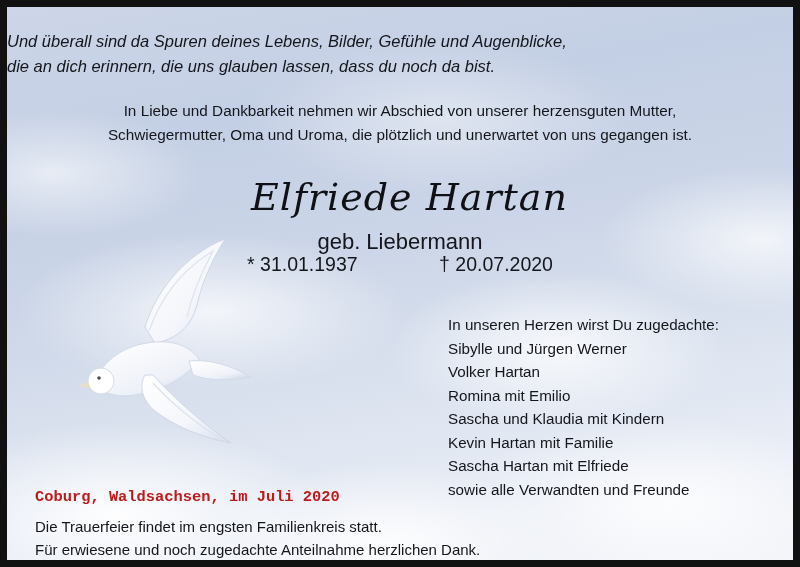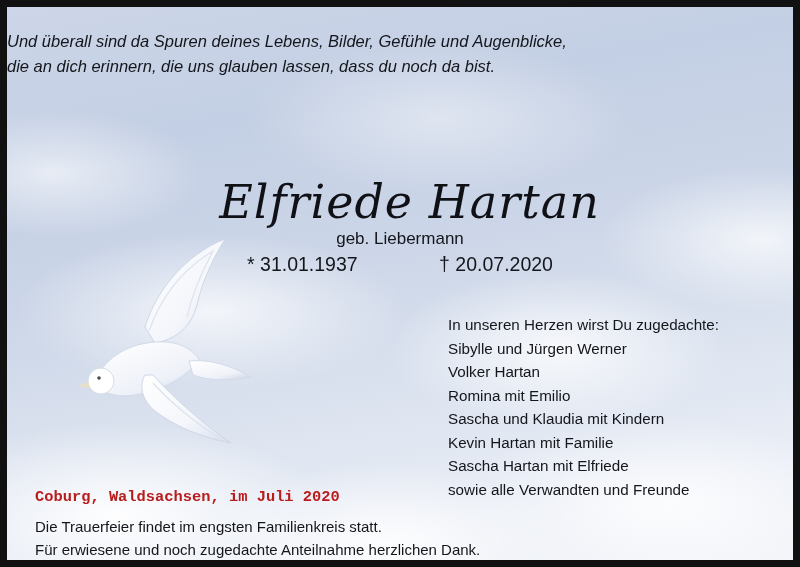--- a/index.html
+++ b/index.html
@@ -62,32 +62,32 @@
   }
   .intro div { white-space: nowrap; }
   .name {
     position: absolute;
     top: 168px;
     left: 0;
     right: 0;
     text-align: center;
     font-family: "DejaVu Serif", serif;
     font-style: italic;
-    font-size: 46px;
+    font-size: 38px;
     letter-spacing: 1px;
     color: #101116;
     padding-left: 19px;
   }
   .maiden {
     position: absolute;
     top: 222px;
     left: 0;
     right: 0;
     text-align: center;
-    font-size: 17px;
+    font-size: 22px;
     color: #14161b;
   }
   .dates {
     position: absolute;
     top: 246px;
     left: 0;
     right: 0;
     text-align: center;
     font-size: 19.5px;
     color: #14161b;
@@ -167,20 +167,24 @@
 
     <path d="M140 126 C 160 124, 182 130, 202 142 C 180 146, 160 146, 144 140 Z" fill="url(#featherB)" stroke="#d2dae8" stroke-width="1"></path>
   </svg>
 
   <div class="content">
     <div class="verse">
       <div>Und überall sind da Spuren deines Lebens, Bilder, Gefühle und Augenblicke,</div>
       <div>die an dich erinnern, die uns glauben lassen, dass du noch da bist.</div>
     </div>
 
+    <div class="intro">
+      <div>In Liebe und Dankbarkeit nehmen wir Abschied von unserer herzensguten Mutter,</div>
+      <div>Schwiegermutter, Oma und Uroma, die plötzlich und unerwartet von uns gegangen ist.</div>
+    </div>
 
     <div class="name">Elfriede Hartan</div>
     <div class="maiden">geb. Liebermann</div>
 
     <div class="dates">
       <span class="birth">* 31.01.1937</span>
       <span class="death">† 20.07.2020</span>
     </div>
 
     <div class="survivors">

